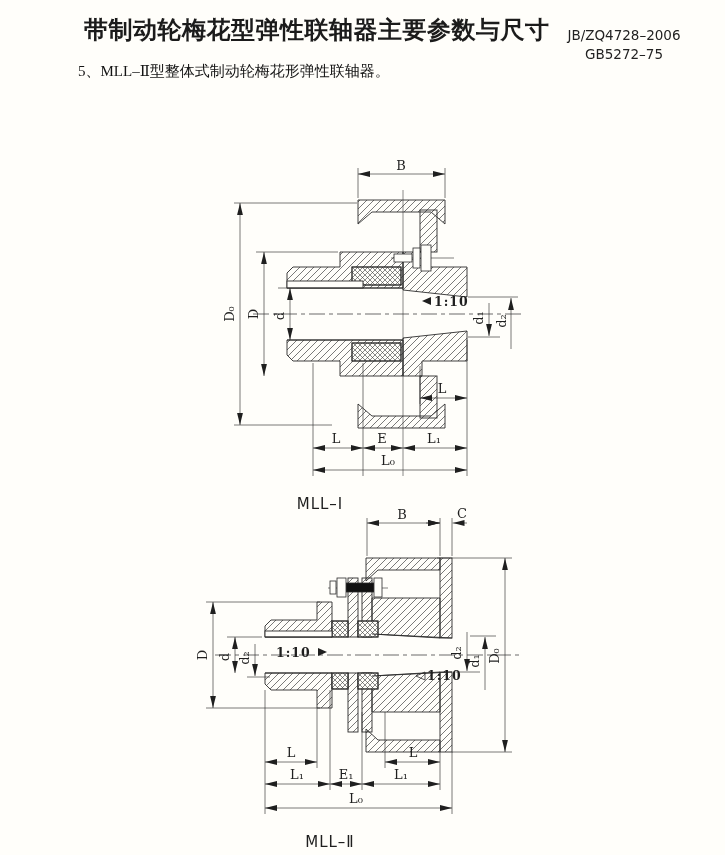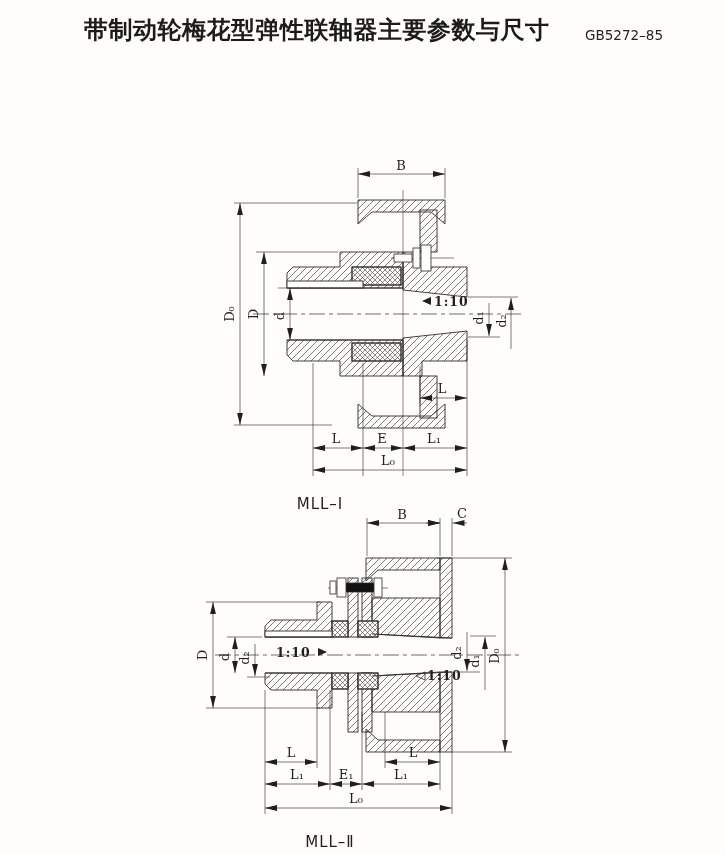--- a/index.html
+++ b/index.html
@@ -33,24 +33,26 @@
     font-size:15px;letter-spacing:1px;
   }
   svg text.taper{font-size:12.5px;font-weight:bold;letter-spacing:1px;}
 </style>
 </head>
 <body>
 
 <div class="page-title">带制动轮梅花型弹性联轴器主要参数与尺寸</div>
 
 <div class="standards">
-  <div>GB5272–85</div>
+  <div>JB/ZQ4728–2006</div>
+  <div>GB5272–75</div>
 </div>
 
 <div class="notes">
+  <div>5、MLL–Ⅱ型整体式制动轮梅花形弹性联轴器。</div>
 </div>
 
 <svg class="drawing-layer" width="725" height="855" viewBox="0 0 725 855">
   <defs>
     <pattern id="h1" width="7" height="7" patternUnits="userSpaceOnUse">
       <path d="M0,7 L7,0" stroke="#4d4d4d" stroke-width="0.75"></path>
     </pattern>
     <pattern id="x1" width="5" height="5" patternUnits="userSpaceOnUse">
       <path d="M0,5 L5,0 M0,0 L5,5" stroke="#3a3a3a" stroke-width="0.6"></path>
     </pattern>

